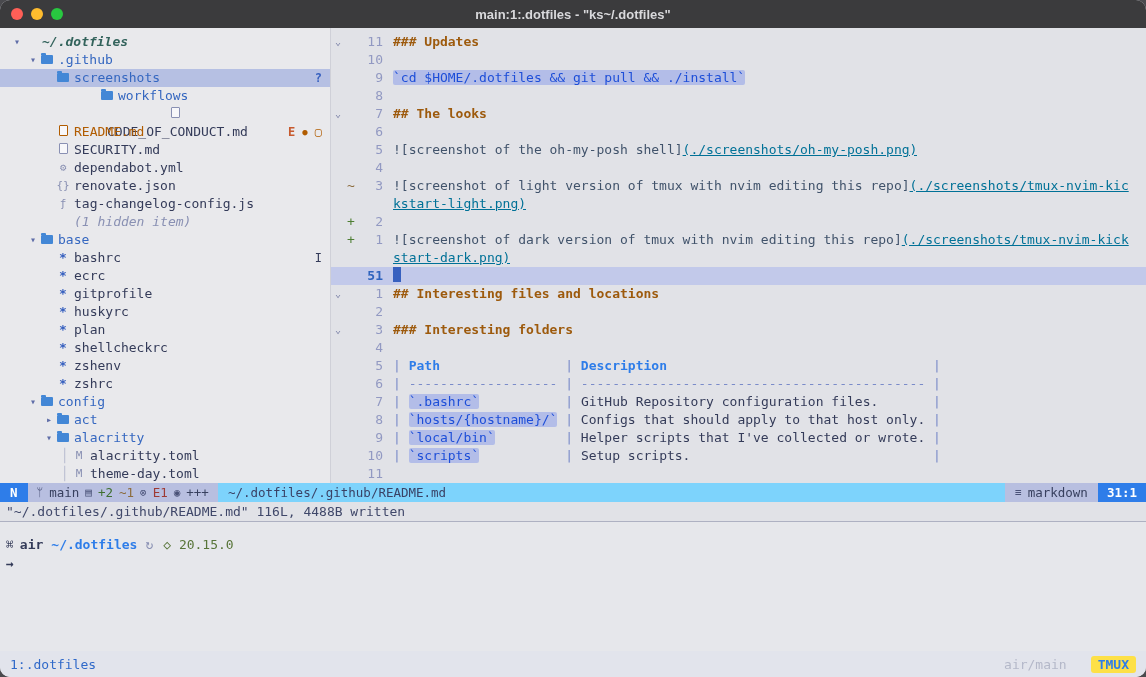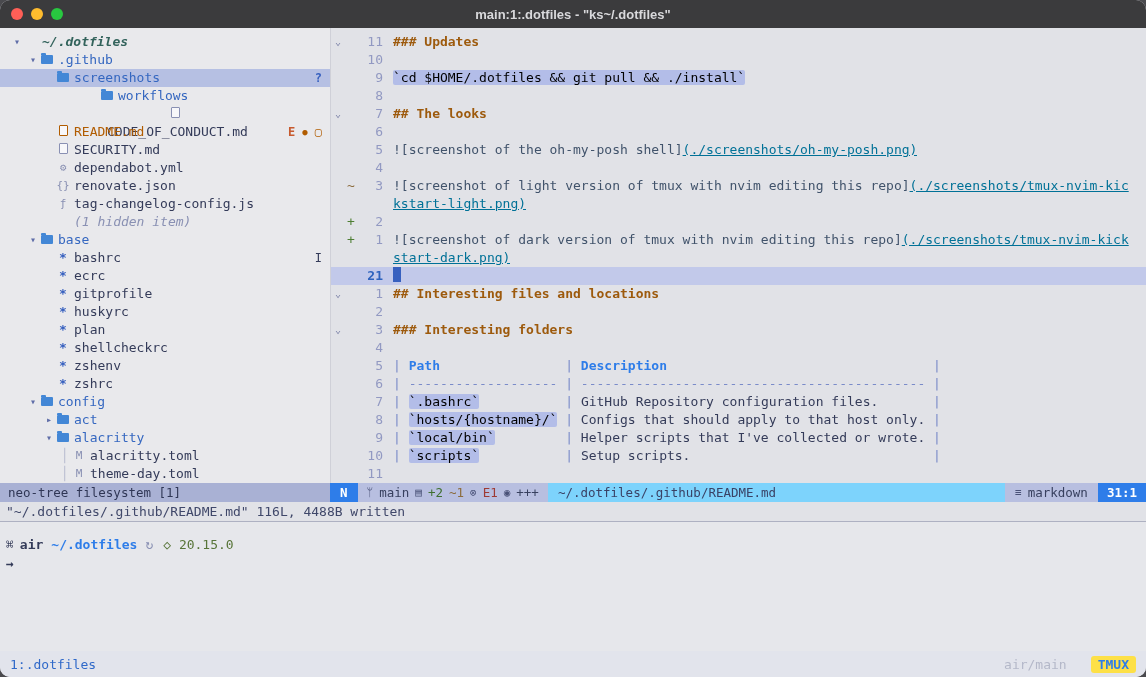--- a/index.html
+++ b/index.html
@@ -42,21 +42,21 @@
   .editorwrap{flex:1;background:#e1e2e7;padding-top:5px;font-size:13px;line-height:18px;overflow:hidden;border-left:1px solid #cfd0d8;}
   .erow{display:flex;height:18px;white-space:pre;}
   .erow.cur{background:#c2c9ea;}
   .fold{width:14px;flex:none;text-align:center;color:#737aa2;font-size:10px;}
   .sign{width:12px;flex:none;text-align:center;}
   .sign.add{color:#4e7e33;}.sign.chg{color:#8c6c3e;}
   .lnum{width:26px;flex:none;text-align:right;color:#9299c2;}
   .erow.cur .lnum{color:#2e63be;font-weight:bold;}
   .ltext{padding-left:10px;color:#343b59;overflow:hidden;}
   .s-h{color:#9d5a0d;font-weight:bold;}
-  .s-code{background:#b3bde8;color:#000000;border-radius:2px;}
+  .s-code{background:#b3bde8;color:#1d4ed8;border-radius:2px;}
   .s-url{color:#007197;text-decoration:underline;}
   .s-lbl{color:#41536b;}
   .s-pipe{color:#7a8bc9;}
   .s-dash{color:#7a8bc9;}
   .s-th{color:#2e7de9;font-weight:bold;}
   .s-txt{color:#343b59;}
   .curblk{display:inline-block;width:8px;height:15px;background:#3760bf;vertical-align:-2px;}
   
   .statusrow{height:19px;display:flex;flex:none;font-size:12.5px;line-height:19px;}
   .ntstatus{width:330px;flex:none;background:#a9b1d4;color:#2f3655;padding-left:8px;}
@@ -136,37 +136,36 @@
         <div class="erow"><span class="fold"></span><span class="sign"></span><span class="lnum">8</span><span class="ltext"></span></div>
         <div class="erow"><span class="fold">⌄</span><span class="sign"></span><span class="lnum">7</span><span class="ltext"><span class="s-h">## The looks</span></span></div>
         <div class="erow"><span class="fold"></span><span class="sign"></span><span class="lnum">6</span><span class="ltext"></span></div>
         <div class="erow"><span class="fold"></span><span class="sign"></span><span class="lnum">5</span><span class="ltext"><span class="s-lbl">![screenshot of the oh-my-posh shell]</span><span class="s-url">(./screenshots/oh-my-posh.png)</span></span></div>
         <div class="erow"><span class="fold"></span><span class="sign"></span><span class="lnum">4</span><span class="ltext"></span></div>
         <div class="erow"><span class="fold"></span><span class="sign chg">~</span><span class="lnum">3</span><span class="ltext"><span class="s-lbl">![screenshot of light version of tmux with nvim editing this repo]</span><span class="s-url">(./screenshots/tmux-nvim-kic</span></span></div>
         <div class="erow"><span class="fold"></span><span class="sign"></span><span class="lnum"></span><span class="ltext"><span class="s-url">kstart-light.png)</span></span></div>
         <div class="erow"><span class="fold"></span><span class="sign add">+</span><span class="lnum">2</span><span class="ltext"></span></div>
         <div class="erow"><span class="fold"></span><span class="sign add">+</span><span class="lnum">1</span><span class="ltext"><span class="s-lbl">![screenshot of dark version of tmux with nvim editing this repo]</span><span class="s-url">(./screenshots/tmux-nvim-kick</span></span></div>
         <div class="erow"><span class="fold"></span><span class="sign"></span><span class="lnum"></span><span class="ltext"><span class="s-url">start-dark.png)</span></span></div>
-        <div class="erow cur"><span class="fold"></span><span class="sign"></span><span class="lnum">21</span><span class="ltext"><span class="curblk"></span></span></div>
+        <div class="erow cur"><span class="fold"></span><span class="sign"></span><span class="lnum">51</span><span class="ltext"><span class="curblk"></span></span></div>
         <div class="erow"><span class="fold">⌄</span><span class="sign"></span><span class="lnum">1</span><span class="ltext"><span class="s-h">## Interesting files and locations</span></span></div>
         <div class="erow"><span class="fold"></span><span class="sign"></span><span class="lnum">2</span><span class="ltext"></span></div>
         <div class="erow"><span class="fold">⌄</span><span class="sign"></span><span class="lnum">3</span><span class="ltext"><span class="s-h">### Interesting folders</span></span></div>
         <div class="erow"><span class="fold"></span><span class="sign"></span><span class="lnum">4</span><span class="ltext"></span></div>
         <div class="erow"><span class="fold"></span><span class="sign"></span><span class="lnum">5</span><span class="ltext"><span class="s-pipe">| </span><span class="s-th">Path</span><span class="s-txt">               </span><span class="s-pipe"> | </span><span class="s-th">Description</span><span class="s-txt">                                 </span><span class="s-pipe"> |</span></span></div>
         <div class="erow"><span class="fold"></span><span class="sign"></span><span class="lnum">6</span><span class="ltext"><span class="s-pipe">| </span><span class="s-dash">-------------------</span><span class="s-pipe"> | </span><span class="s-dash">--------------------------------------------</span><span class="s-pipe"> |</span></span></div>
         <div class="erow"><span class="fold"></span><span class="sign"></span><span class="lnum">7</span><span class="ltext"><span class="s-pipe">| </span><span class="s-code">`.bashrc`</span><span class="s-txt">          </span><span class="s-pipe"> | </span><span class="s-txt">GitHub Repository configuration files.      </span><span class="s-pipe"> |</span></span></div>
         <div class="erow"><span class="fold"></span><span class="sign"></span><span class="lnum">8</span><span class="ltext"><span class="s-pipe">| </span><span class="s-code">`hosts/{hostname}/`</span><span class="s-pipe"> | </span><span class="s-txt">Configs that should apply to that host only.</span><span class="s-pipe"> |</span></span></div>
         <div class="erow"><span class="fold"></span><span class="sign"></span><span class="lnum">9</span><span class="ltext"><span class="s-pipe">| </span><span class="s-code">`local/bin`</span><span class="s-txt">        </span><span class="s-pipe"> | </span><span class="s-txt">Helper scripts that I've collected or wrote.</span><span class="s-pipe"> |</span></span></div>
         <div class="erow"><span class="fold"></span><span class="sign"></span><span class="lnum">10</span><span class="ltext"><span class="s-pipe">| </span><span class="s-code">`scripts`</span><span class="s-txt">          </span><span class="s-pipe"> | </span><span class="s-txt">Setup scripts.                              </span><span class="s-pipe"> |</span></span></div>
         <div class="erow"><span class="fold"></span><span class="sign"></span><span class="lnum">11</span><span class="ltext"></span></div>
       </div>
   </div>
 
   <div class="statusrow">
-    <div class="ntstatus">neo-tree filesystem [1]</div>
     <div class="statusline">
       <span class="sl-mode">N</span>
       <span class="sl-git">
         <span class="sl-ic">ᛘ</span>
           <span>main</span>
         <span class="sl-ic">▤</span>
           <span class="sl-add">+2</span>
           <span class="sl-mod">~1</span>
         <span class="sl-ic">⊗</span>
           <span class="sl-err">E1</span>

